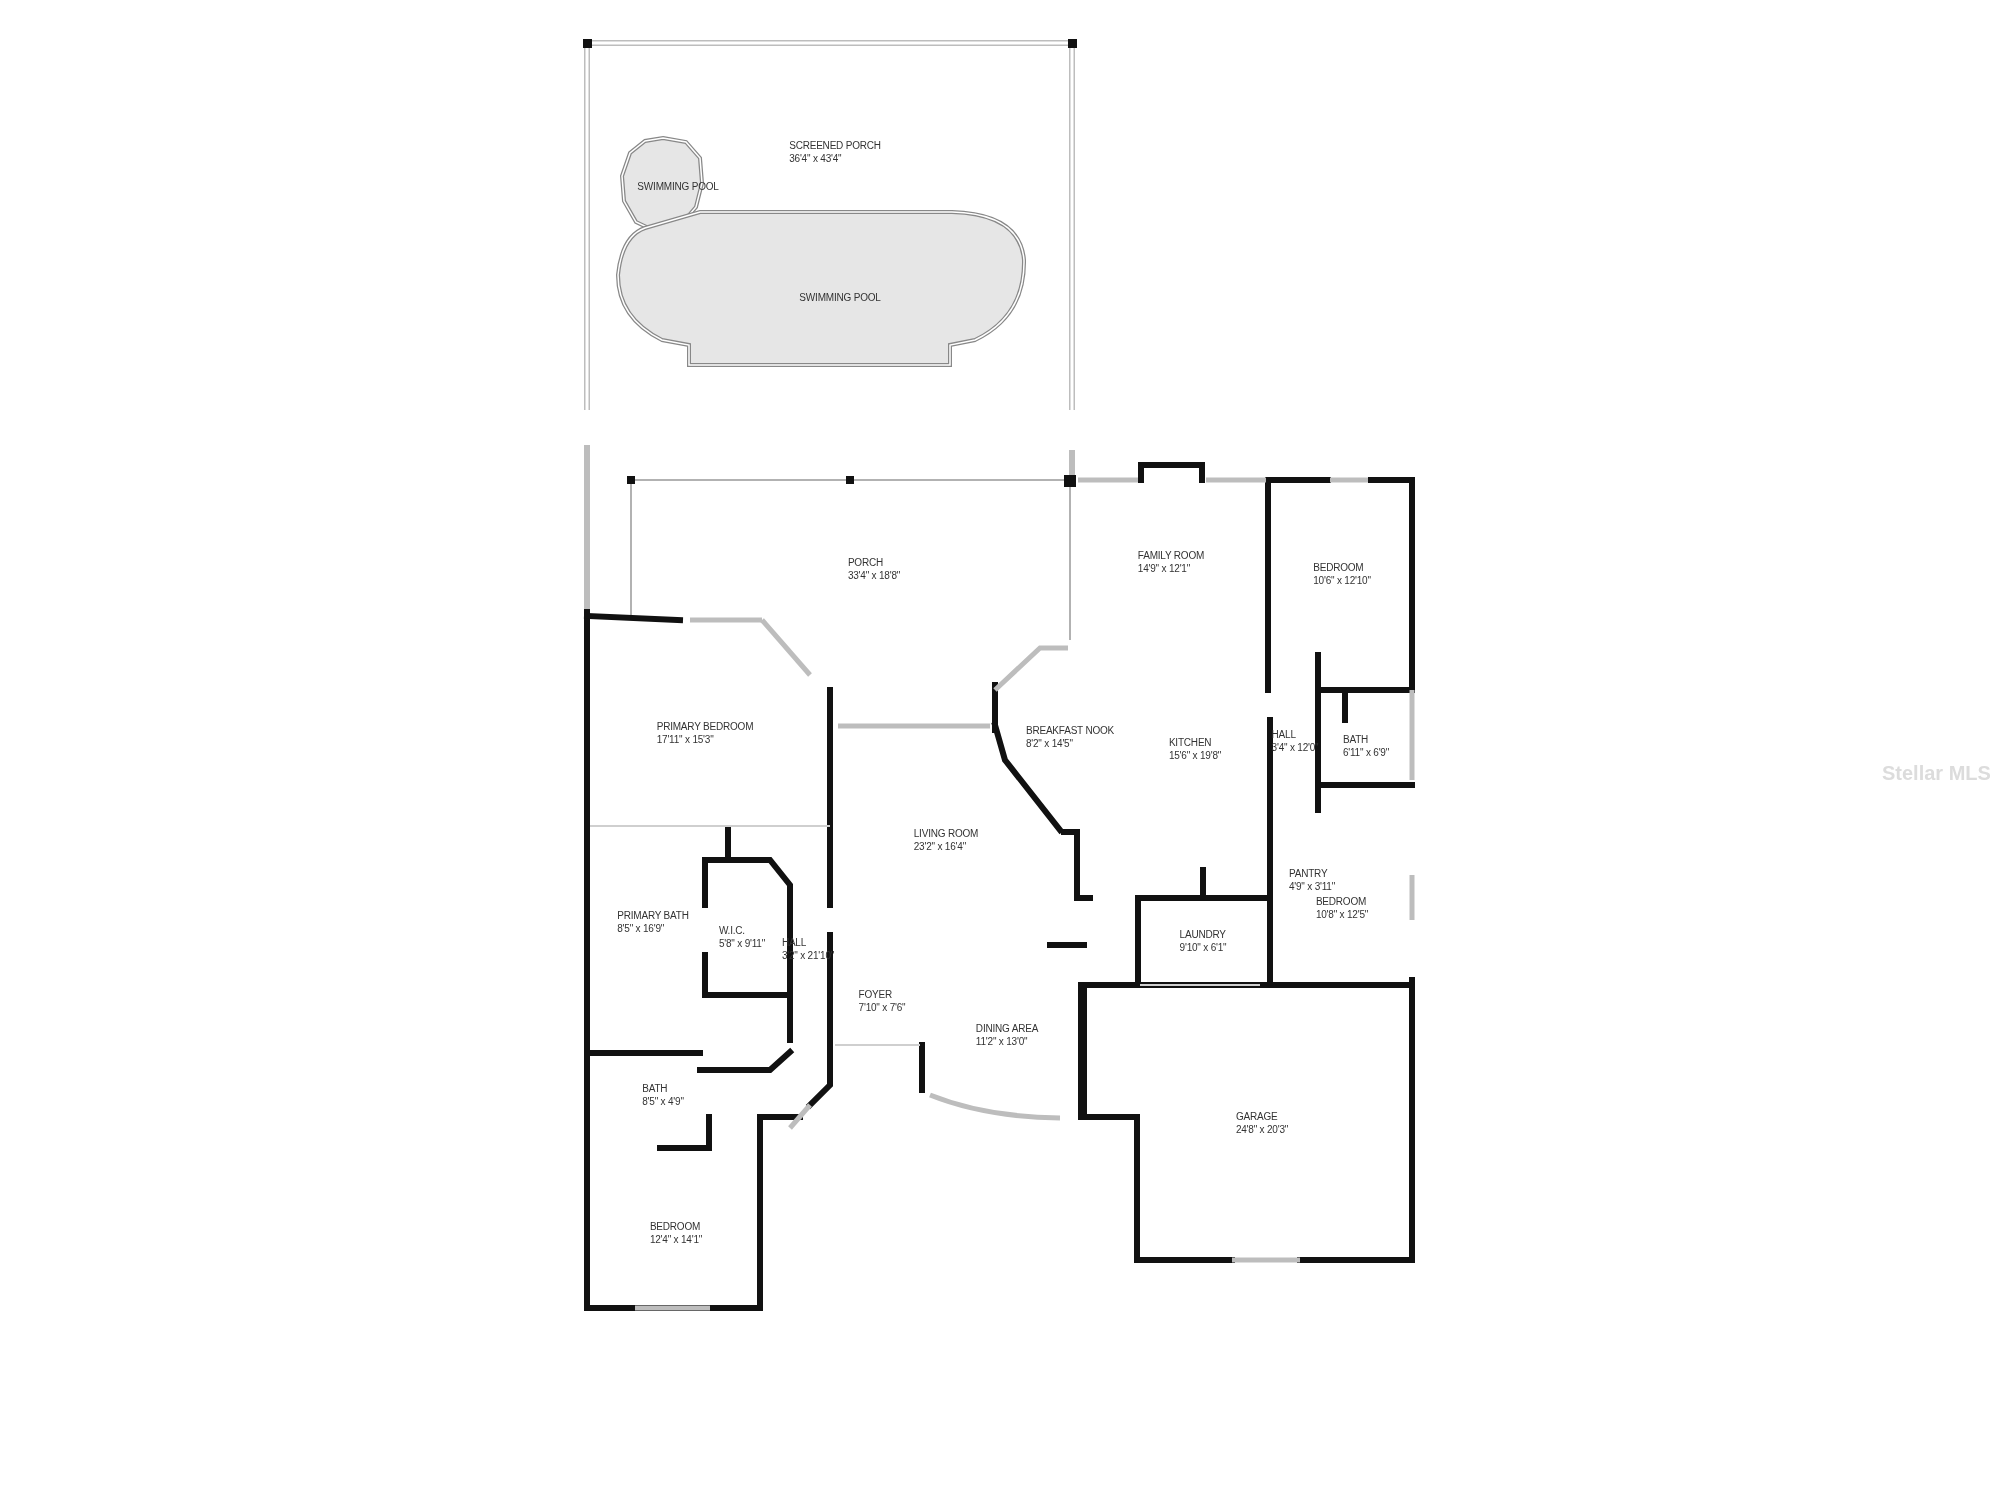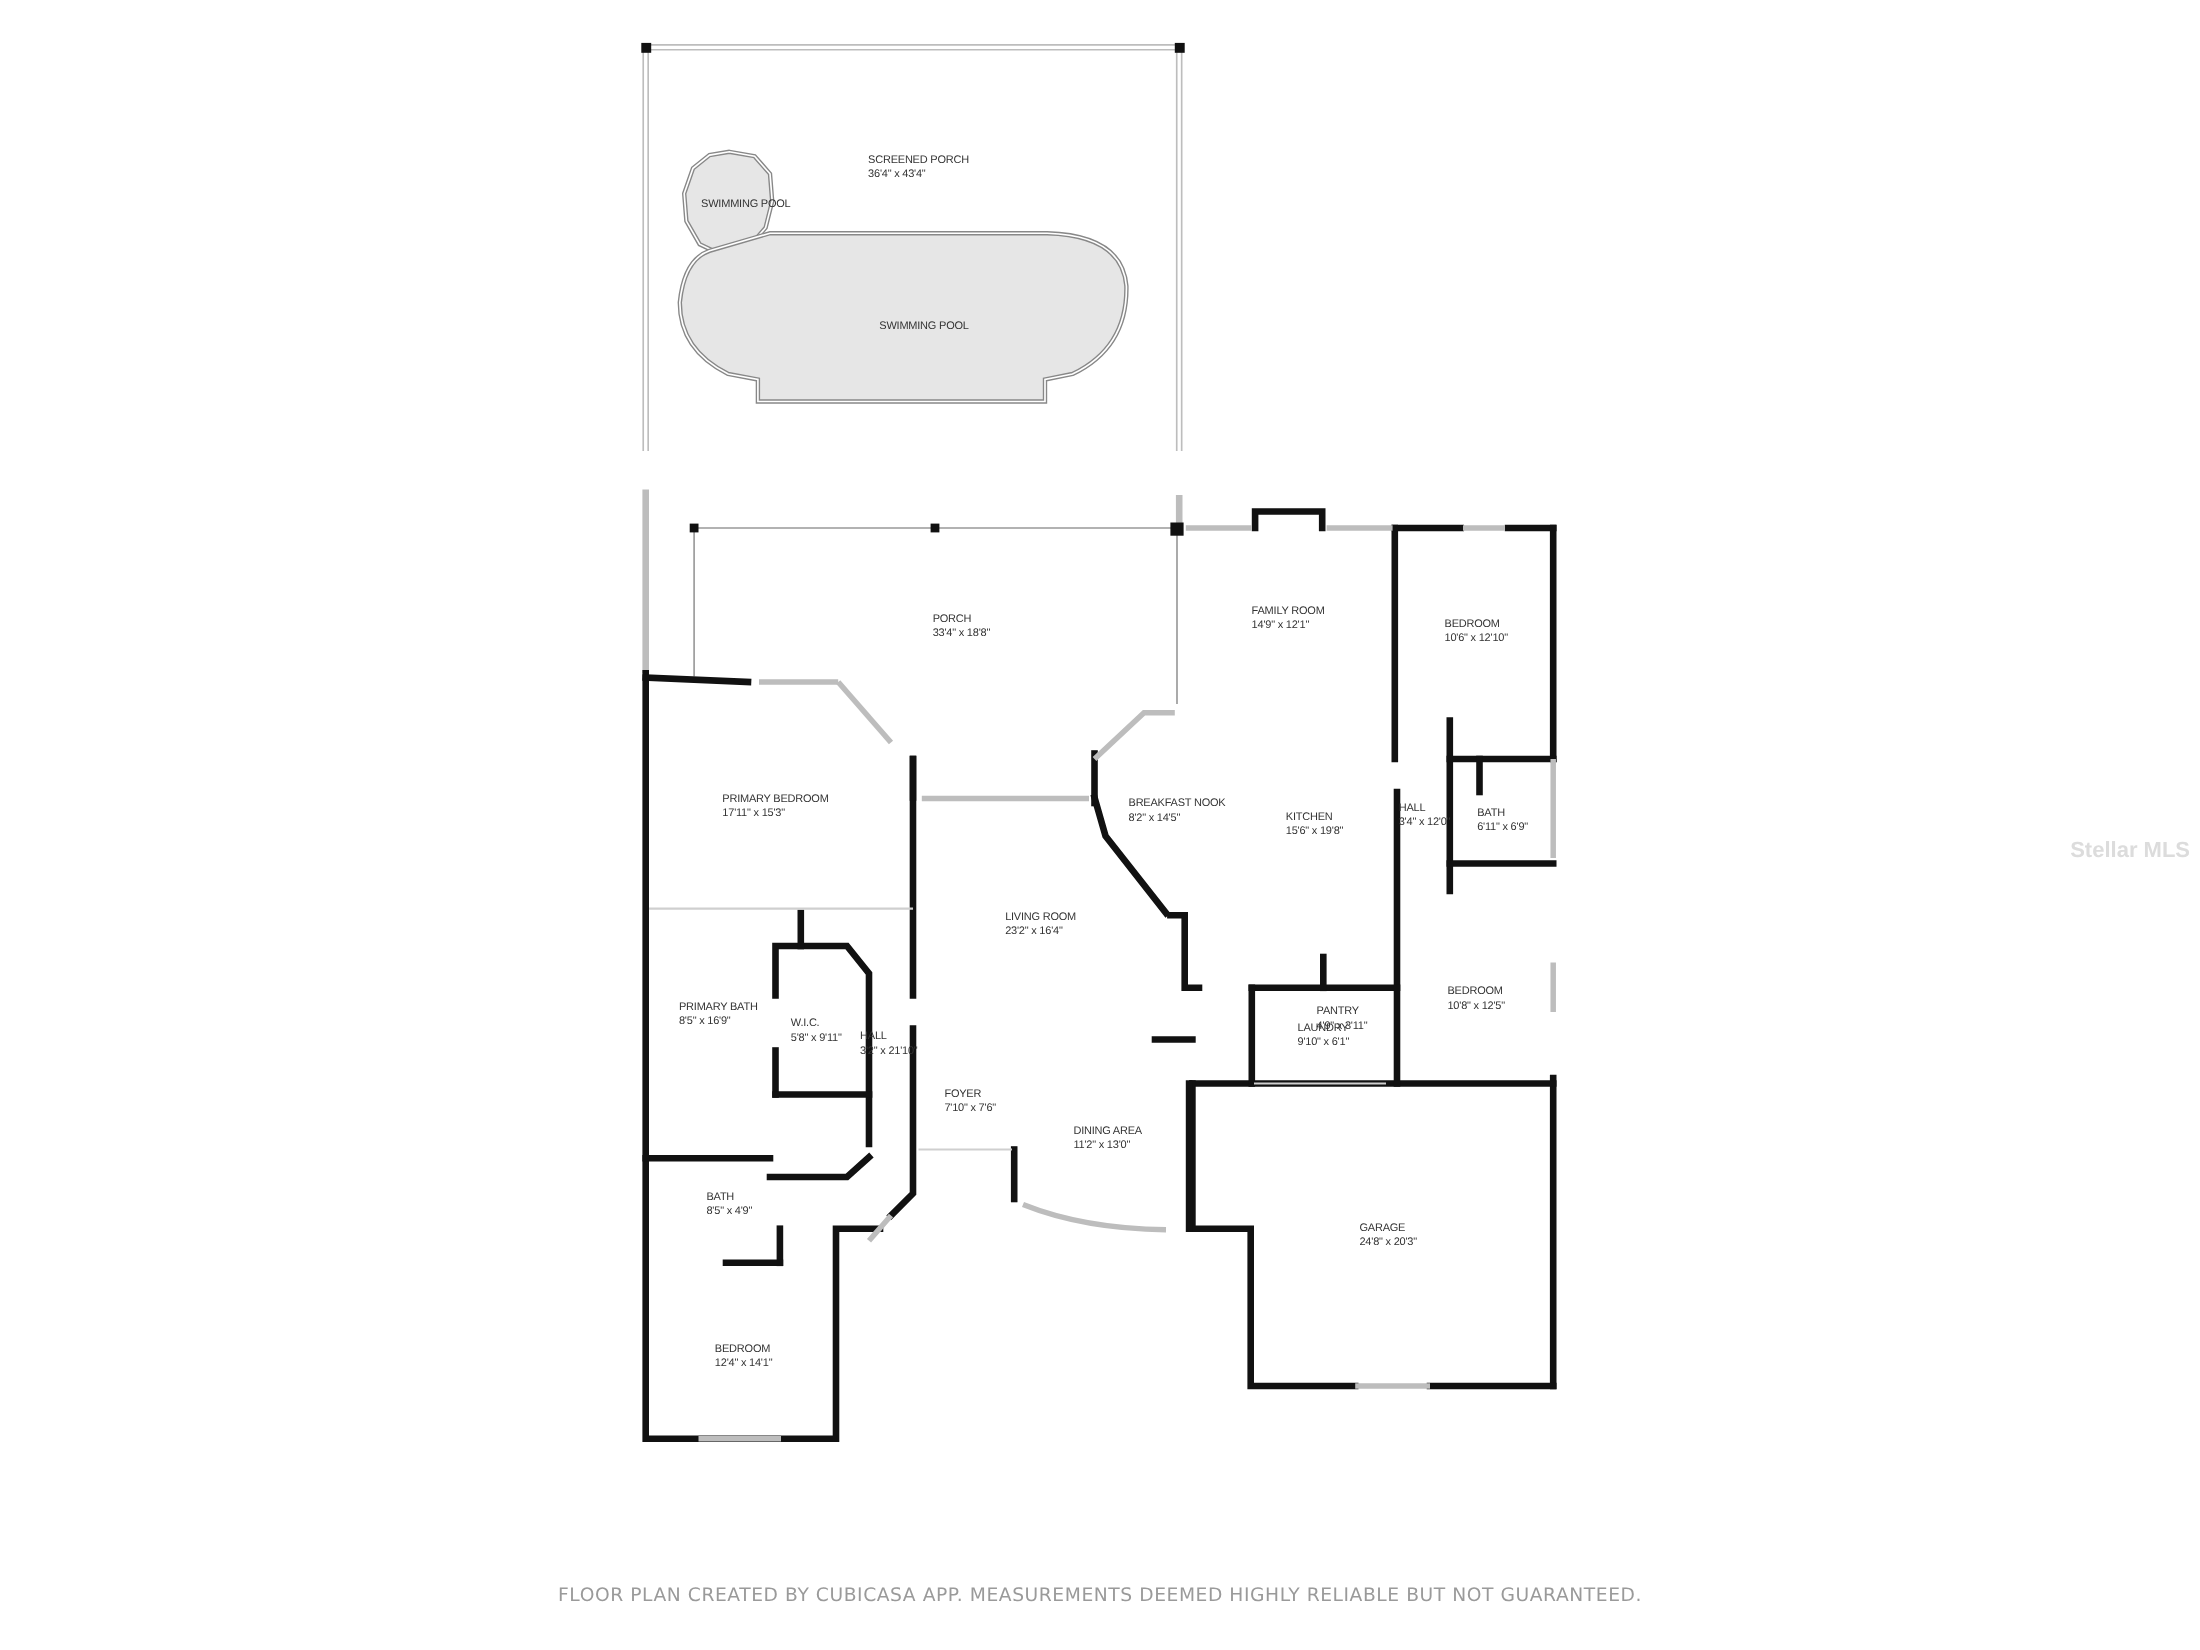--- a/index.html
+++ b/index.html
@@ -164,21 +164,21 @@
       <span class="dim">3'4" x 12'0"</span>
     </div>
     <div class="room-label" style="left:1366px;top:746px;">
       <span class="nm">BATH</span>
       <span class="dim">6'11" x 6'9"</span>
     </div>
     <div class="room-label" style="left:946px;top:840px;">
       <span class="nm">LIVING ROOM</span>
       <span class="dim">23'2" x 16'4"</span>
     </div>
-    <div class="room-label" style="left:1220px;top:880px;margin-top:46px;">
+    <div class="room-label" style="left:1312px;top:880px;">
       <span class="nm">PANTRY</span>
       <span class="dim">4'9" x 3'11"</span>
     </div>
     <div class="room-label" style="left:1342px;top:908px;">
       <span class="nm">BEDROOM</span>
       <span class="dim">10'8" x 12'5"</span>
     </div>
     <div class="room-label" style="left:653px;top:922px;">
       <span class="nm">PRIMARY BATH</span>
       <span class="dim">8'5" x 16'9"</span>
@@ -211,14 +211,13 @@
       <span class="nm">GARAGE</span>
       <span class="dim">24'8" x 20'3"</span>
     </div>
     <div class="room-label" style="left:676px;top:1233px;">
       <span class="nm">BEDROOM</span>
       <span class="dim">12'4" x 14'1"</span>
     </div>
   </div>
 
   <div id="watermark">Stellar MLS</div>
-  <div id="footer">FLOOR PLAN CREATED BY CUBICASA APP. MEASUREMENTS DEEMED HIGHLY RELIABLE BUT NOT GUARANTEED.</div>
 </div>
 
 </body></html>

